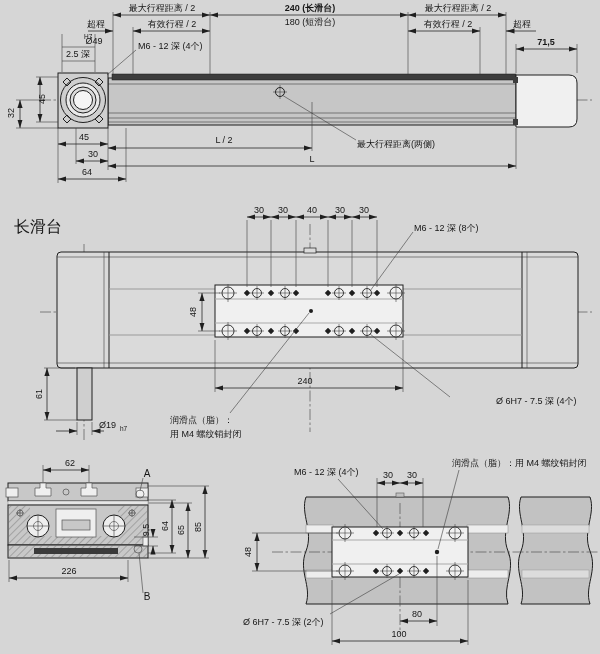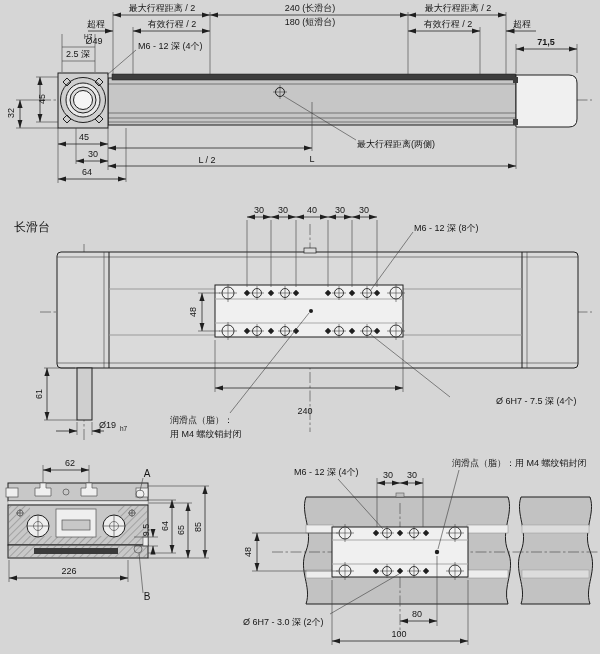--- a/index.html
+++ b/index.html
@@ -239,65 +239,65 @@
 
     <path class="t" d="M437,556 V626"></path>
     <path class="d" marker-start="url(#as)" marker-end="url(#ae)" d="M400,621 H437"></path>
     <path class="t" d="M332,580 V645 M468,580 V645"></path>
     <path class="d" marker-start="url(#as)" marker-end="url(#ae)" d="M332,641 H468"></path>
   </g>
 </svg>
 
 <div id="labels-layer">
       <div class="lbl" style="left: 162px; top: 8px; transform: translate(-50%, -50%) rotate(0deg);">最大行程距离 / 2</div>
-      <div class="lbl" style="left: 310px; top: 8px; transform: translate(-50%, -50%) rotate(0deg);">240 (长滑台)</div>
+      <div class="lbl" style="left: 310px; top: 8px; transform: translate(-50%, -50%) rotate(0deg); font-weight: bold;">240 (长滑台)</div>
       <div class="lbl" style="left: 458px; top: 8px; transform: translate(-50%, -50%) rotate(0deg);">最大行程距离 / 2</div>
       <div class="lbl" style="left: 96px; top: 24px; transform: translate(-50%, -50%) rotate(0deg);">超程</div>
       <div class="lbl" style="left: 172px; top: 24px; transform: translate(-50%, -50%) rotate(0deg);">有效行程 / 2</div>
       <div class="lbl" style="left: 310px; top: 22px; transform: translate(-50%, -50%) rotate(0deg);">180 (短滑台)</div>
       <div class="lbl" style="left: 448px; top: 24px; transform: translate(-50%, -50%) rotate(0deg);">有效行程 / 2</div>
       <div class="lbl" style="left: 522px; top: 24px; transform: translate(-50%, -50%) rotate(0deg);">超程</div>
       <div class="lbl" style="left: 74px; top: 41px; transform: translate(-50%, -50%) rotate(0deg); padding-left: 40px;">Ø49</div>
       <div class="lbl" style="left: 84px; top: 37px; font-size: 6.5px; transform: translate(0px, -50%) rotate(0deg);">H7</div>
       <div class="lbl" style="left: 78px; top: 54px; transform: translate(-50%, -50%) rotate(0deg);">2.5 深</div>
       <div class="lbl" style="left: 138px; top: 46px; transform: translate(0px, -50%) rotate(0deg);">M6 - 12 深 (4个)</div>
       <div class="lbl" style="left: 546px; top: 42px; transform: translate(-50%, -50%) rotate(0deg); font-weight: bold;">71,5</div>
       <div class="lbl" style="left: 42px; top: 99px; transform: translate(-50%, -50%) rotate(-90deg);">45</div>
       <div class="lbl" style="left: 11px; top: 113px; transform: translate(-50%, -50%) rotate(-90deg);">32</div>
       <div class="lbl" style="left: 84px; top: 137px; transform: translate(-50%, -50%) rotate(0deg);">45</div>
       <div class="lbl" style="left: 93px; top: 154px; transform: translate(-50%, -50%) rotate(0deg);">30</div>
       <div class="lbl" style="left: 87px; top: 172px; transform: translate(-50%, -50%) rotate(0deg);">64</div>
-      <div class="lbl" style="left: 207px; top: 140px; transform: translate(-50%, -50%) rotate(0deg); margin-top: 20px;">L / 2</div>
+      <div class="lbl" style="left: 224px; top: 140px; transform: translate(-50%, -50%) rotate(0deg);">L / 2</div>
       <div class="lbl" style="left: 312px; top: 159px; transform: translate(-50%, -50%) rotate(0deg);">L</div>
       <div class="lbl" style="left: 357px; top: 144px; transform: translate(0px, -50%) rotate(0deg);">最大行程距离(两侧)</div>
-      <div class="lbl" style="left: 14px; top: 227px; font-size: 12px; transform: translate(0px, -50%) rotate(0deg); text-align: right;">长滑台</div>
+      <div class="lbl" style="left: 14px; top: 227px; font-size: 16px; transform: translate(0px, -50%) rotate(0deg); text-align: right;">长滑台</div>
       <div class="lbl" style="left: 259px; top: 210px; transform: translate(-50%, -50%) rotate(0deg);">30</div>
       <div class="lbl" style="left: 283px; top: 210px; transform: translate(-50%, -50%) rotate(0deg);">30</div>
       <div class="lbl" style="left: 312px; top: 210px; transform: translate(-50%, -50%) rotate(0deg);">40</div>
       <div class="lbl" style="left: 340px; top: 210px; transform: translate(-50%, -50%) rotate(0deg);">30</div>
       <div class="lbl" style="left: 364px; top: 210px; transform: translate(-50%, -50%) rotate(0deg);">30</div>
       <div class="lbl" style="left: 414px; top: 228px; transform: translate(0px, -50%) rotate(0deg);">M6 - 12 深 (8个)</div>
       <div class="lbl" style="left: 193px; top: 312px; transform: translate(-50%, -50%) rotate(-90deg);">48</div>
-      <div class="lbl" style="left: 305px; top: 381px; transform: translate(-50%, -50%) rotate(0deg); margin-top: 30px;">240</div>
+      <div class="lbl" style="left: 305px; top: 381px; transform: translate(-50%, -50%) rotate(0deg);">240</div>
       <div class="lbl" style="left: 452px; top: 401px; transform: translate(0px, -50%) rotate(0deg); padding-left: 44px;">Ø 6H7 - 7.5 深 (4个)</div>
       <div class="lbl" style="left: 170px; top: 420px; transform: translate(0px, -50%) rotate(0deg);">润滑点（脂）：</div>
       <div class="lbl" style="left: 170px; top: 434px; transform: translate(0px, -50%) rotate(0deg);">用 M4 螺纹销封闭</div>
       <div class="lbl" style="left: 39px; top: 394px; transform: translate(-50%, -50%) rotate(-90deg);">61</div>
       <div class="lbl" style="left: 99px; top: 425px; transform: translate(0px, -50%) rotate(0deg);">Ø19</div>
       <div class="lbl" style="left: 120px; top: 429px; font-size: 6.5px; transform: translate(0px, -50%) rotate(0deg);">h7</div>
       <div class="lbl" style="left: 70px; top: 463px; transform: translate(-50%, -50%) rotate(0deg);">62</div>
       <div class="lbl" style="left: 147px; top: 474px; font-size: 10px; transform: translate(-50%, -50%) rotate(0deg);">A</div>
       <div class="lbl" style="left: 147px; top: 597px; font-size: 10px; transform: translate(-50%, -50%) rotate(0deg);">B</div>
       <div class="lbl" style="left: 69px; top: 571px; transform: translate(-50%, -50%) rotate(0deg);">226</div>
       <div class="lbl" style="left: 146px; top: 530px; transform: translate(-50%, -50%) rotate(-90deg);">9,5</div>
       <div class="lbl" style="left: 165px; top: 526px; transform: translate(-50%, -50%) rotate(-90deg);">64</div>
       <div class="lbl" style="left: 181px; top: 530px; transform: translate(-50%, -50%) rotate(-90deg);">65</div>
       <div class="lbl" style="left: 198px; top: 527px; transform: translate(-50%, -50%) rotate(-90deg);">85</div>
       <div class="lbl" style="left: 294px; top: 472px; transform: translate(0px, -50%) rotate(0deg);">M6 - 12 深 (4个)</div>
       <div class="lbl" style="left: 452px; top: 463px; transform: translate(0px, -50%) rotate(0deg);">润滑点（脂）：用 M4 螺纹销封闭</div>
       <div class="lbl" style="left: 388px; top: 475px; transform: translate(-50%, -50%) rotate(0deg);">30</div>
       <div class="lbl" style="left: 412px; top: 475px; transform: translate(-50%, -50%) rotate(0deg);">30</div>
       <div class="lbl" style="left: 248px; top: 552px; transform: translate(-50%, -50%) rotate(-90deg);">48</div>
-      <div class="lbl" style="left: 243px; top: 622px; transform: translate(0px, -50%) rotate(0deg);">Ø 6H7 - 3.0 深 (2个)</div>
+      <div class="lbl" style="left: 243px; top: 622px; transform: translate(0px, -50%) rotate(0deg);">Ø 6H7 - 7.5 深 (2个)</div>
       <div class="lbl" style="left: 417px; top: 614px; transform: translate(-50%, -50%) rotate(0deg);">80</div>
       <div class="lbl" style="left: 399px; top: 634px; transform: translate(-50%, -50%) rotate(0deg);">100</div>
     </div>
 </div>
 
 </body></html>

